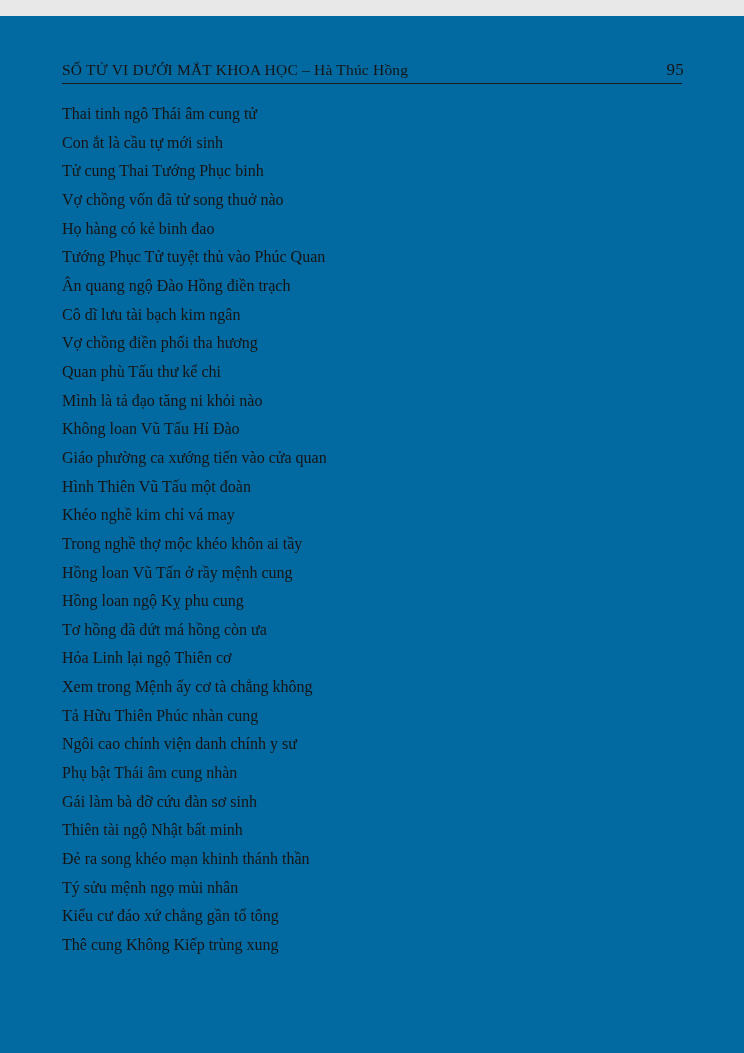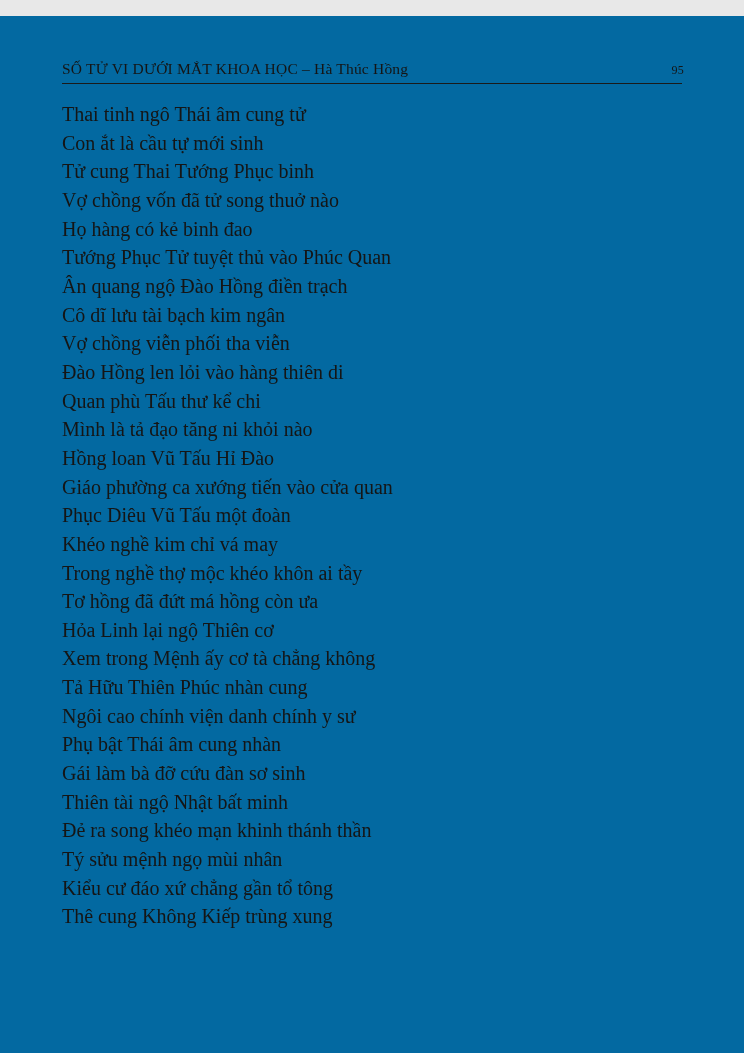--- a/index.html
+++ b/index.html
@@ -27,36 +27,36 @@
     align-items: baseline;
     font-size: 15.5px;
     letter-spacing: 0.2px;
     white-space: nowrap;
   }
   .header .title {
     font-weight: normal;
   }
   .header .pagenum {
     font-weight: normal;
-    font-size: 12px;
+    font-size: 17px;
   }
   .header-rule {
     position: absolute;
     top: 67px;
     left: 62px;
     right: 62px;
     height: 0;
     border-top: 1.7px solid #1a1a1a;
   }
   .verses {
     position: absolute;
     top: 84px;
     left: 62px;
     right: 25px;
-    font-size: 20px;
+    font-size: 16px;
   }
   .verse-line {
     line-height: 28.65px;
     white-space: nowrap;
   }
 </style>
 </head>
 <body>
 
 <div class="page">
@@ -67,29 +67,30 @@
   <div class="header-rule"></div>
   <div class="verses">
       <div class="verse-line">Thai tinh ngô Thái âm cung tử</div>
       <div class="verse-line">Con ắt là cầu tự mới sinh</div>
       <div class="verse-line">Tử cung Thai Tướng Phục binh</div>
       <div class="verse-line">Vợ chồng vốn đã tử song thuở nào</div>
       <div class="verse-line">Họ hàng có kẻ binh đao</div>
       <div class="verse-line">Tướng Phục Tử tuyệt thủ vào Phúc Quan</div>
       <div class="verse-line">Ân quang ngộ Đào Hồng điền trạch</div>
       <div class="verse-line">Cô dĩ lưu tài bạch kim ngân</div>
-      <div class="verse-line">Vợ chồng viễn phối tha viễn</div>
-      <div class="verse-line">Đào Hồng len lỏi vào hàng thiên di</div>
+      <div class="verse-line">Vợ chồng điền phối tha hương</div>
       <div class="verse-line">Quan phù Tấu thư kể chi</div>
       <div class="verse-line">Mình là tả đạo tăng ni khỏi nào</div>
-      <div class="verse-line">Hồng loan Vũ Tấu Hỉ Đào</div>
+      <div class="verse-line">Không loan Vũ Tấu Hỉ Đào</div>
       <div class="verse-line">Giáo phường ca xướng tiến vào cửa quan</div>
-      <div class="verse-line">Phục Diêu Vũ Tấu một đoàn</div>
+      <div class="verse-line">Hình Thiên Vũ Tấu một đoàn</div>
       <div class="verse-line">Khéo nghề kim chỉ vá may</div>
       <div class="verse-line">Trong nghề thợ mộc khéo khôn ai tầy</div>
+      <div class="verse-line">Hồng loan Vũ Tấn ở rầy mệnh cung</div>
+      <div class="verse-line">Hồng loan ngộ Kỵ phu cung</div>
       <div class="verse-line">Tơ hồng đã đứt má hồng còn ưa</div>
       <div class="verse-line">Hỏa Linh lại ngộ Thiên cơ</div>
       <div class="verse-line">Xem trong Mệnh ấy cơ tà chẳng không</div>
       <div class="verse-line">Tả Hữu Thiên Phúc nhàn cung</div>
       <div class="verse-line">Ngôi cao chính viện danh chính y sư</div>
       <div class="verse-line">Phụ bật Thái âm cung nhàn</div>
       <div class="verse-line">Gái làm bà đỡ cứu đàn sơ sinh</div>
       <div class="verse-line">Thiên tài ngộ Nhật bất minh</div>
       <div class="verse-line">Đẻ ra song khéo mạn khinh thánh thần</div>
       <div class="verse-line">Tý sửu mệnh ngọ mùi nhân</div>

